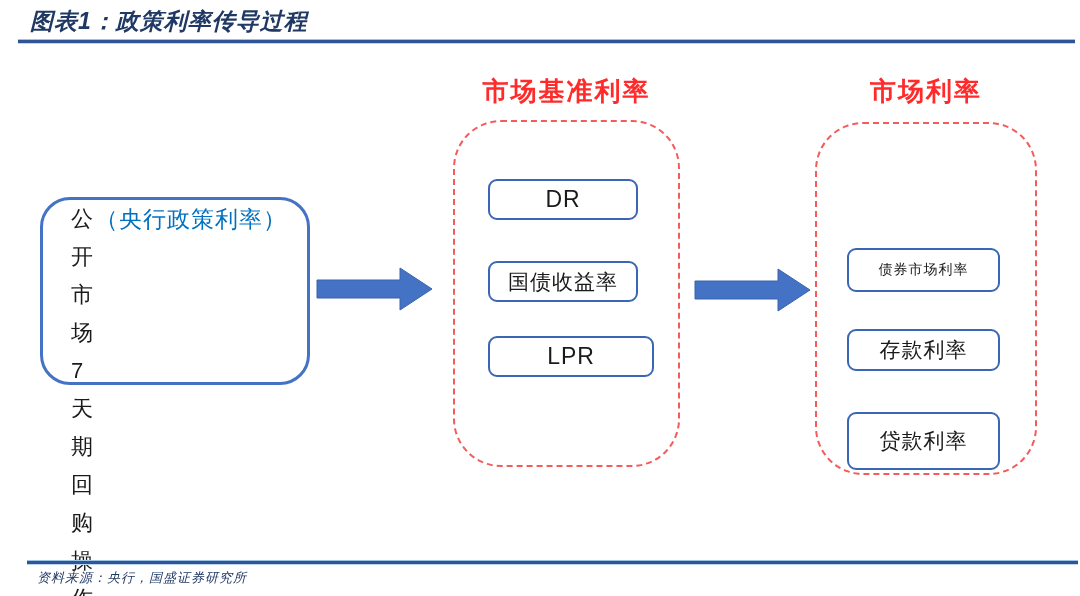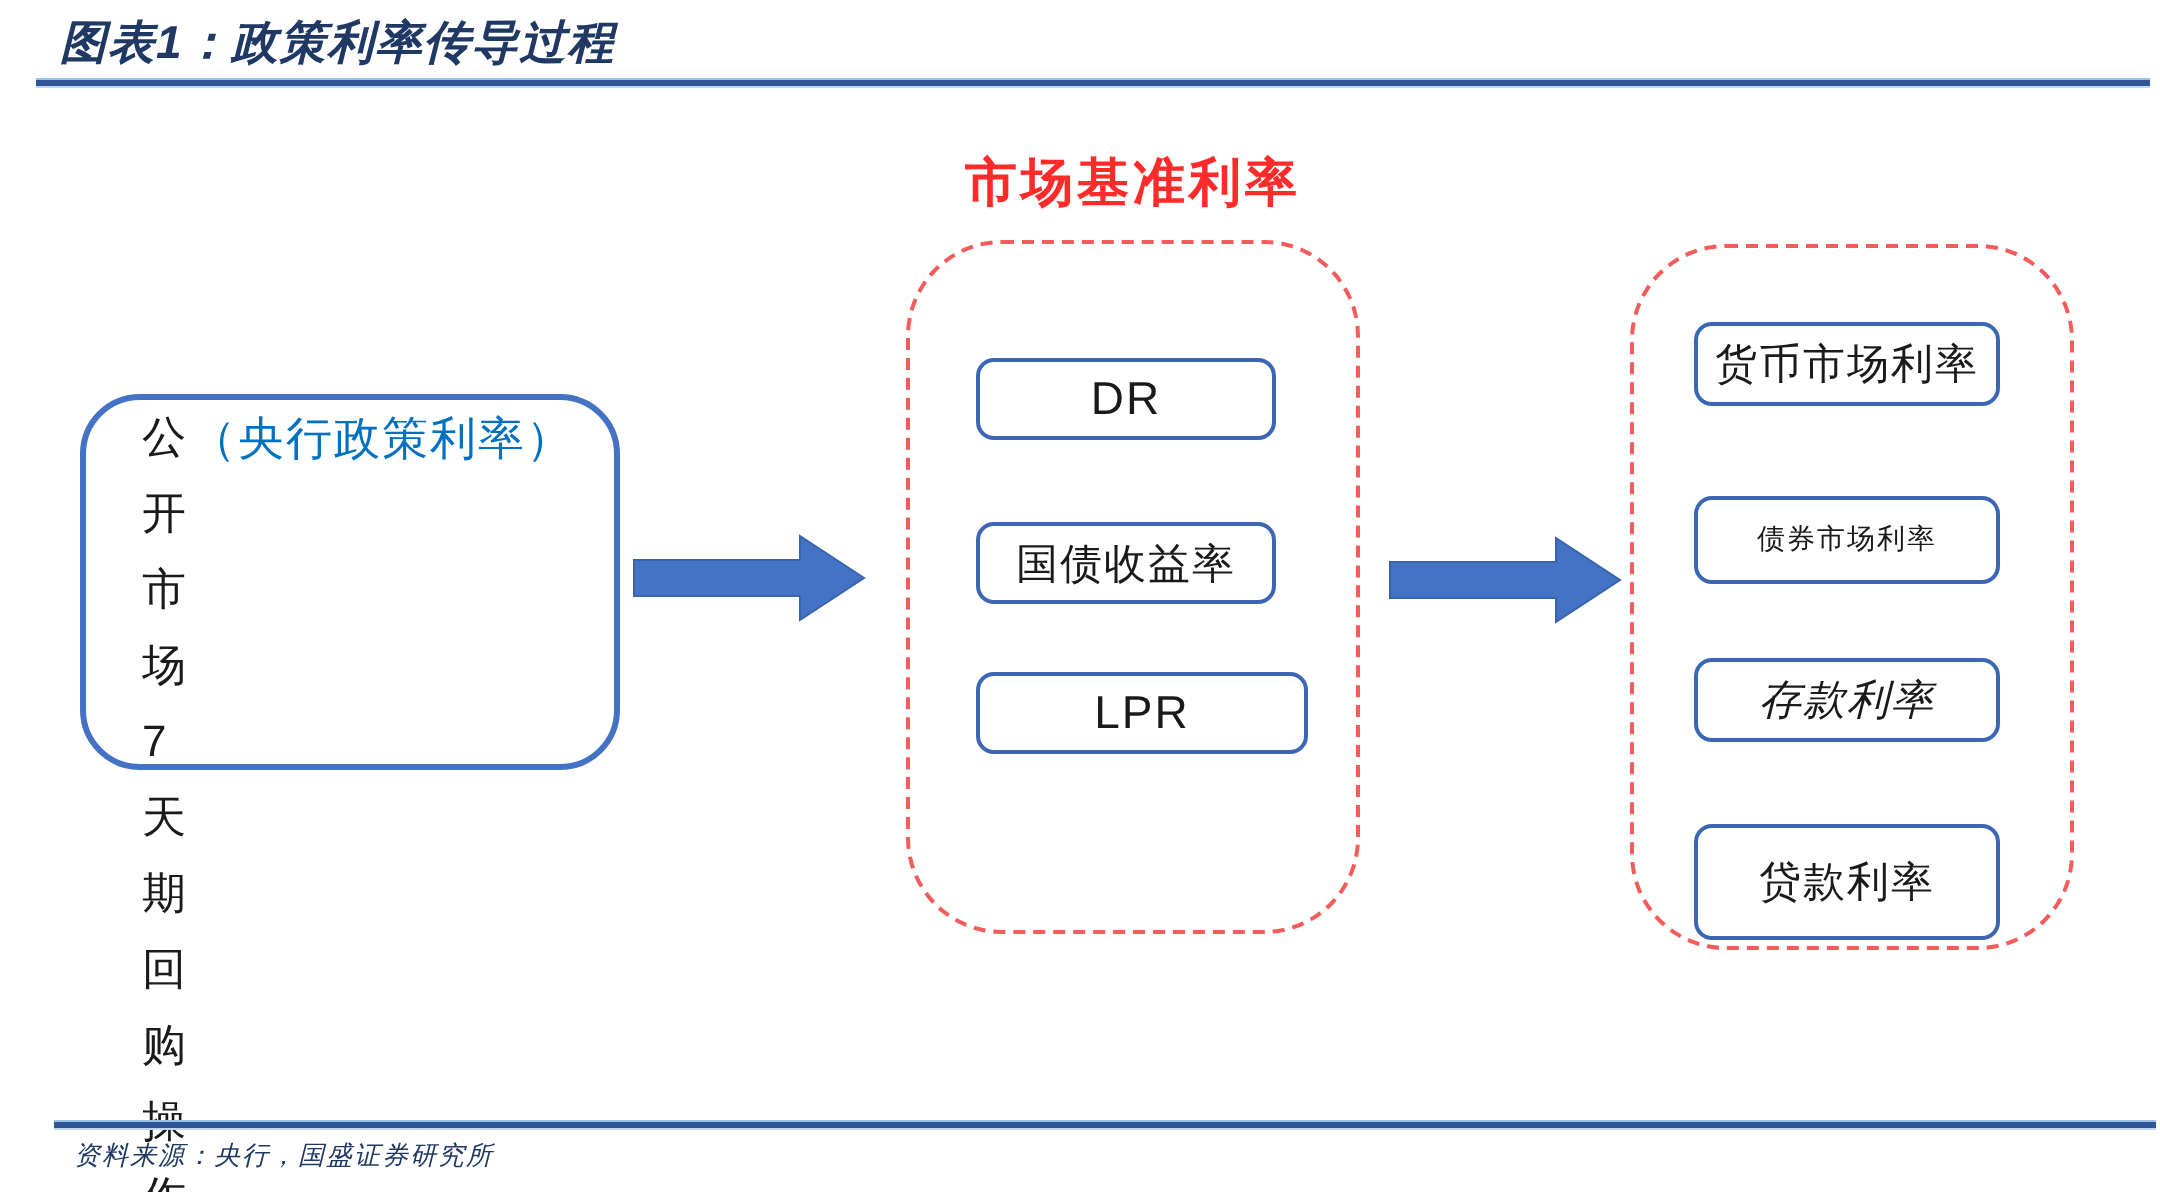--- a/index.html
+++ b/index.html
@@ -111,21 +111,21 @@
     color: #1a1a1a;
     letter-spacing: 1px;
     white-space: nowrap;
   }
   .node-dr    { left: 488px; top: 179px; width: 150px; height: 41px; font-size: 23px; }
   .node-bond  { left: 488px; top: 261px; width: 150px; height: 41px; font-size: 21px; text-align: center; }
   .node-lpr   { left: 488px; top: 336px; width: 166px; height: 41px; font-size: 23px; }
 
   .node-money   { left: 847px; top: 161px; width: 153px; height: 42px; font-size: 21px; }
   .node-bondmkt { left: 847px; top: 248px; width: 153px; height: 44px; font-size: 14px; }
-  .node-deposit { left: 847px; top: 329px; width: 153px; height: 42px; font-size: 21px; font-style: italic; }
+  .node-deposit { left: 847px; top: 329px; width: 153px; height: 42px; font-size: 21px; }
   .node-loan    { left: 847px; top: 412px; width: 153px; height: 58px; font-size: 21px; }
 </style>
 </head>
 <body>
 
 <div class="page">
 
   <div class="fig-title">图表1：政策利率传导过程</div>
   <div class="rule rule-top"></div>
 
@@ -141,22 +141,22 @@
   <div class="group-title mid-title">市场基准利率</div>
   <div class="dashed-group mid-group"></div>
   <div class="node node-dr">DR</div>
   <div class="node node-bond">国债收益率</div>
   <div class="node node-lpr">LPR</div>
 
   <svg class="arrow arrow-2" viewBox="0 0 118 48" aria-hidden="true">
     <polygon points="1,15 84,15 84,3 116,24 84,45 84,33 1,33"></polygon>
   </svg>
 
+  <div class="group-title right-title">市场利率</div>
   <div class="dashed-group right-group"></div>
-  <div class="node node-money">货币市场利率</div>
   <div class="node node-bondmkt">债券市场利率</div>
   <div class="node node-deposit">存款利率</div>
   <div class="node node-loan">贷款利率</div>
 
   <div class="rule rule-bottom"></div>
   <div class="source-note">资料来源：央行，国盛证券研究所</div>
 
 </div>
 
 </body></html>

